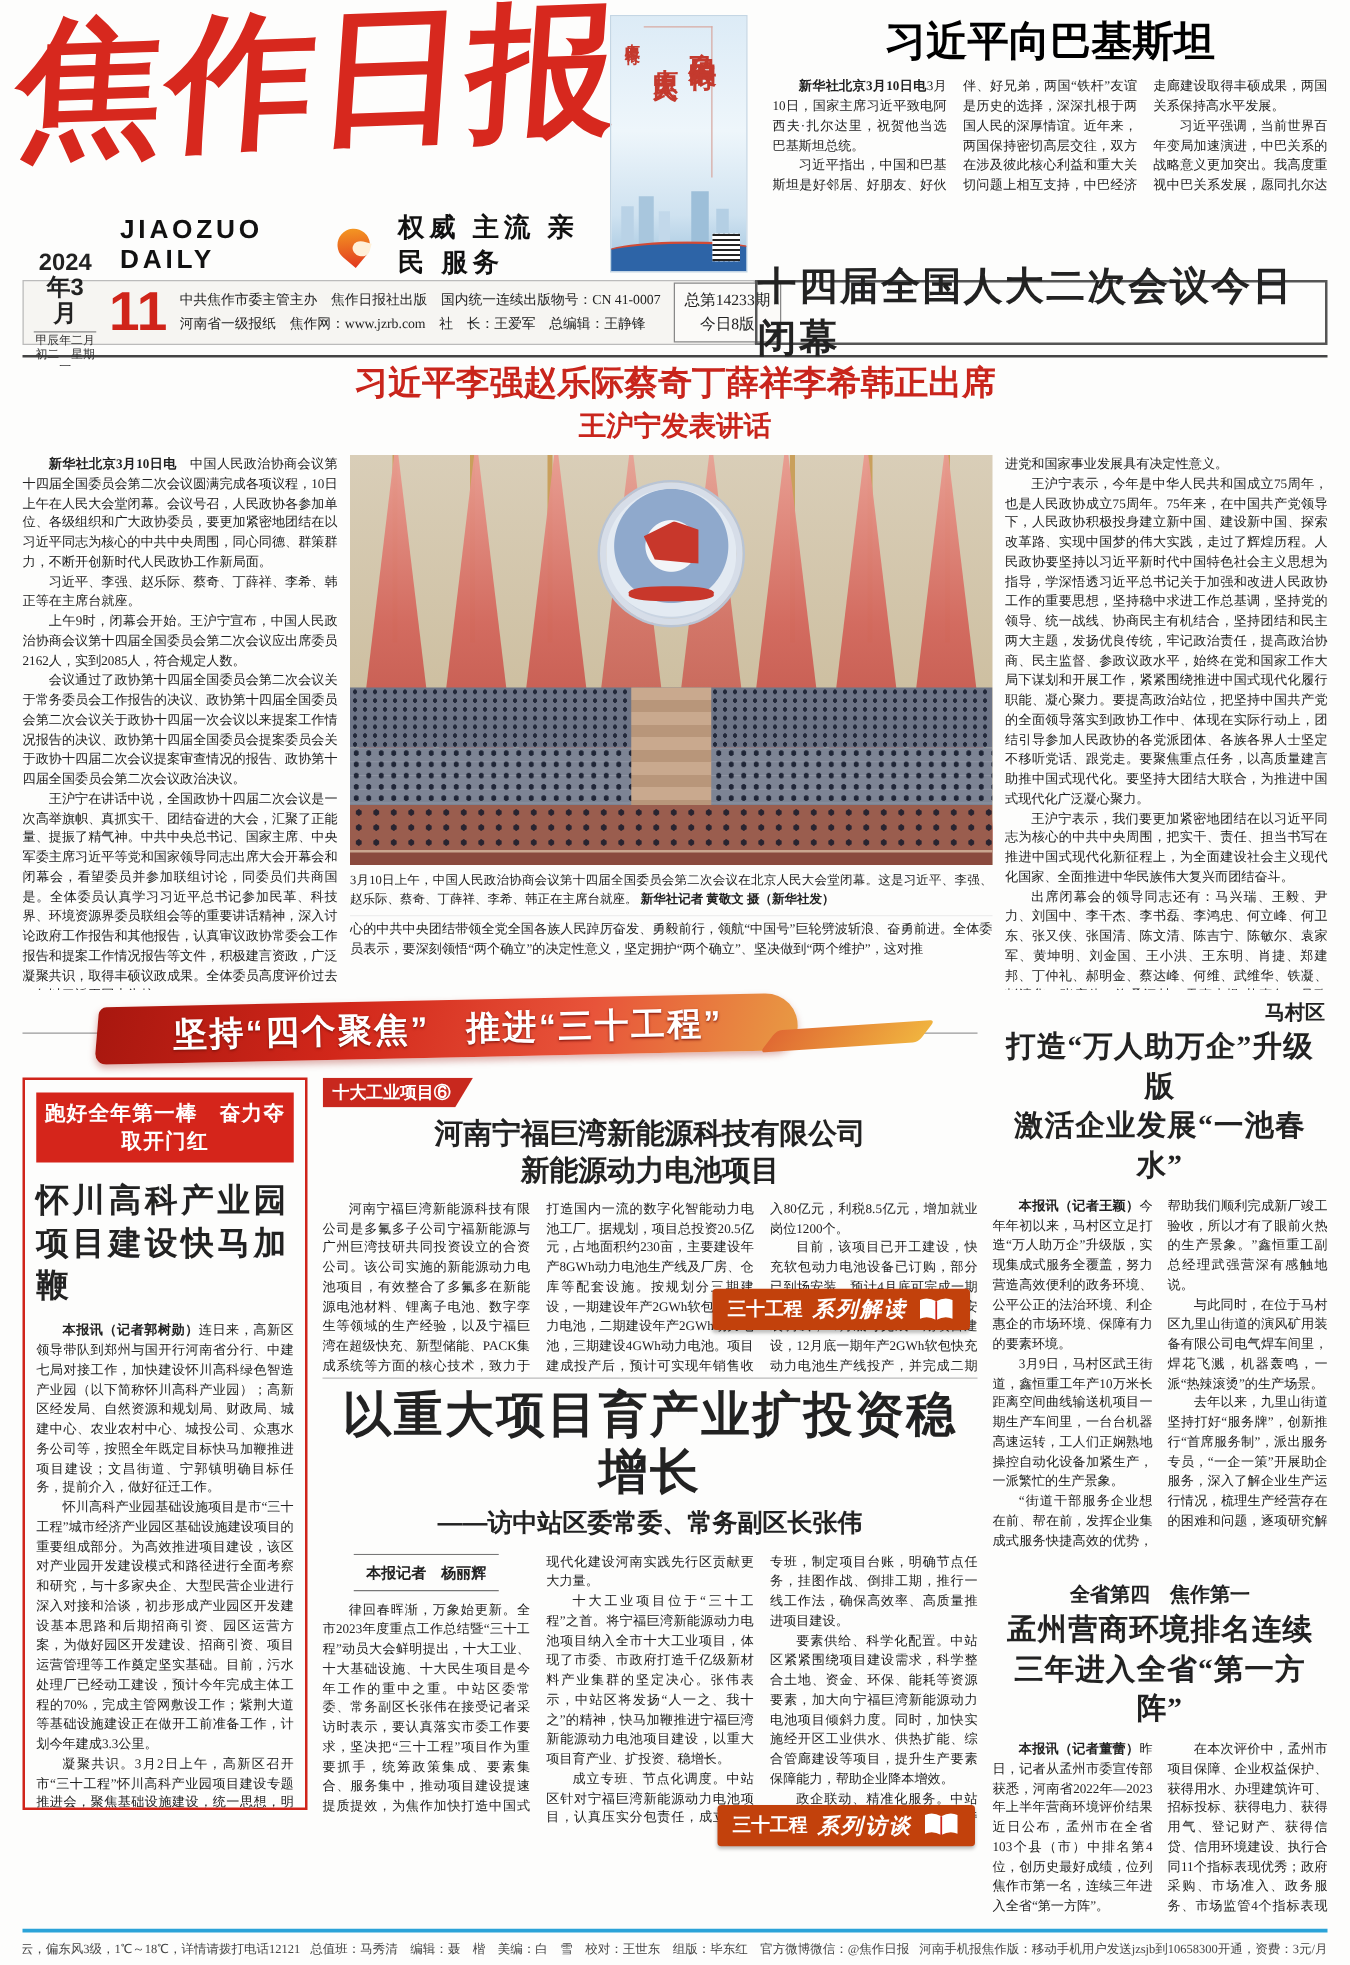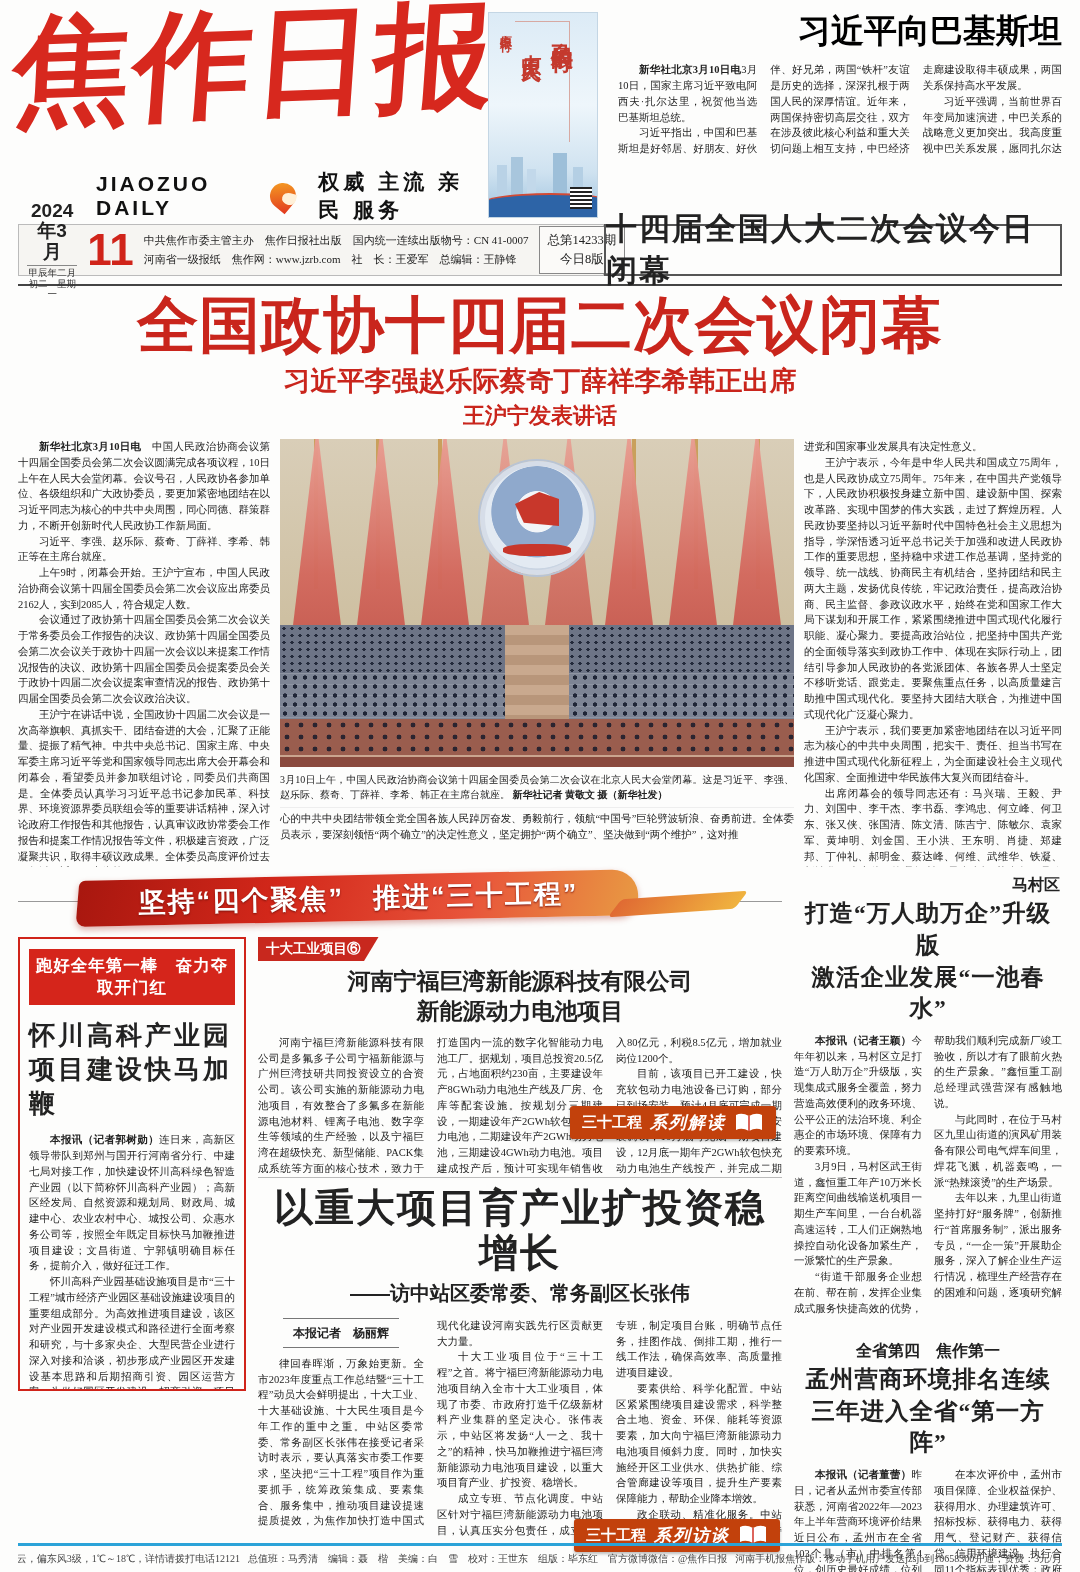--- a/index.html
+++ b/index.html
@@ -35,22 +35,22 @@
        linear-gradient(#a8c6dd,#a8c6dd) 22px 4px/12px 42px no-repeat,
        linear-gradient(#c2d8ea,#c2d8ea) 38px 16px/9px 30px no-repeat,
        linear-gradient(#9dbfd9,#9dbfd9) 64px 0px/14px 46px no-repeat,
        linear-gradient(#b4cfe4,#b4cfe4) 84px 14px/10px 32px no-repeat;}
   .ad-wave{position:absolute;left:-10%;bottom:0;width:120%;height:22px;background:#2d64a7;
            border-radius:100% 80% 0 0/90% 60% 0 0;border-top:2px solid #d24a35;}
   .ad-qr{position:absolute;right:5px;bottom:8px;width:22px;height:22px;background:
          repeating-linear-gradient(0deg,#222 0 2px,#fff 2px 4px),
          repeating-linear-gradient(90deg,rgba(34,34,34,.8) 0 2px,rgba(255,255,255,.8) 2px 4px);}
   .mast-right{flex:1;padding:4px 0 0 14px;display:flex;flex-direction:column;}
-  .xi-title{font-family:Liberation Mono, monospace;font-weight:bold;font-size:33px;line-height:1.22;
-            text-align:right;margin:0 0 8px 0;color:#000;}
+  .xi-title{font-family:Liberation Serif, serif;font-weight:bold;font-size:33px;line-height:1.22;
+            text-align:center;margin:0 0 8px 0;color:#000;}
   .bt{font-size:10.5px;line-height:1.5;text-align:justify;}
   .bt p{margin:0;text-indent:2em;}
   .bt .lead-b{font-weight:bold;}
   .cols3{columns:3;column-gap:13px;}
   .cols2{columns:2;column-gap:12px;}
   .xi-body{height:102px;overflow:hidden;}
   
   .row2{display:flex;margin-top:6px;height:52px;}
   .datebar{display:flex;align-items:center;gap:10px;border:1px solid #bbb;background:#f6f5f2;
            padding:3px 8px;width:586px;box-sizing:border-box;}
@@ -105,21 +105,21 @@
   .ribbon-line{position:absolute;left:0;right:0;top:26px;border-top:1px solid #999;}
   .ribbon{position:absolute;left:60px;top:0;width:560px;height:46px;
           background:linear-gradient(100deg,#a8170f 0%,#d2271a 35%,#e8543a 70%,#e89a43 100%);
           transform:skewX(-6deg) rotate(-1.2deg);border-radius:6px 30px 18px 10px;
           display:flex;align-items:center;justify-content:center;box-shadow:0 3px 6px rgba(160,30,20,.35);}
   .ribbon span{transform:skewX(6deg);color:#fff;font-family:"Liberation Sans",sans-serif;font-weight:bold;
                font-size:27px;letter-spacing:2px;text-shadow:0 1px 2px #7d130c;}
   .ribbon-tail{position:absolute;left:600px;top:20px;width:120px;height:18px;
                background:linear-gradient(90deg,#e06a33,#f0b33f);transform:skewX(-40deg) rotate(-4deg);border-radius:4px;}
   .bl-row{display:flex;gap:12px;}
-  .red-box{width:228px;border:2.5px solid #d0241a;padding:10px 9px;box-sizing:border-box;height:454px;overflow:hidden;}
+  .red-box{width:228px;border:2.5px solid #d0241a;padding:10px 9px;box-sizing:border-box;height:586px;overflow:hidden;}
   .kicker-bar{background:#d5251b;color:#fff;font-family:"Liberation Sans",sans-serif;font-weight:bold;
               font-size:16.5px;text-align:center;padding:6px 2px;letter-spacing:1px;margin-bottom:14px;}
   .hc-title{font-weight:bold;font-size:26px;line-height:1.3;letter-spacing:3px;margin:0 0 12px;}
   .redbox-body{height:430px;overflow:hidden;}
   .mid-col{flex:1;display:flex;flex-direction:column;}
   .tag{display:inline-block;background:#c8281e;color:#fff;font-family:"Liberation Sans",sans-serif;
        font-weight:bold;font-size:13.5px;padding:3px 18px 3px 8px;
        clip-path:polygon(0 0,100% 0,88% 100%,0 100%);margin-bottom:6px;}
   .battery{position:relative;height:236px;overflow:hidden;}
   .bat-title{font-family:"Liberation Sans",sans-serif;font-weight:bold;font-size:23px;line-height:1.3;
@@ -205,21 +205,20 @@
     </div>
     <div class="npc-box">
       <span>十四届全国人大二次会议今日闭幕</span>
     </div>
   </div>
 
   <hr class="rule">
 
   <section class="lead">
     <div class="lead-head">
-      <h2>全国政协十四届二次会议闭幕</h2>
       <div class="s1">习近平李强赵乐际蔡奇丁薛祥李希韩正出席</div>
       <div class="s2">王沪宁发表讲话</div>
     </div>
     <div class="lead-body">
       <div class="lcol bt">
         <p><b class="lead-b">新华社北京3月10日电</b>　<span>中国人民政治协商会议第十四届全国委员会第二次会议圆满完成各项议程，10日上午在人民大会堂闭幕。会议号召，人民政协各参加单位、各级组织和广大政协委员，要更加紧密地团结在以习近平同志为核心的中共中央周围，同心同德、群策群力，不断开创新时代人民政协工作新局面。</span></p>
         <p>习近平、李强、赵乐际、蔡奇、丁薛祥、李希、韩正等在主席台就座。</p>
         <p>上午9时，闭幕会开始。王沪宁宣布，中国人民政治协商会议第十四届全国委员会第二次会议应出席委员2162人，实到2085人，符合规定人数。</p>
         <p>会议通过了政协第十四届全国委员会第二次会议关于常务委员会工作报告的决议、政协第十四届全国委员会第二次会议关于政协十四届一次会议以来提案工作情况报告的决议、政协第十四届全国委员会提案委员会关于政协十四届二次会议提案审查情况的报告、政协第十四届全国委员会第二次会议政治决议。</p>
         <p>王沪宁在讲话中说，全国政协十四届二次会议是一次高举旗帜、真抓实干、团结奋进的大会，汇聚了正能量、提振了精气神。中共中央总书记、国家主席、中央军委主席习近平等党和国家领导同志出席大会开幕会和闭幕会，看望委员并参加联组讨论，同委员们共商国是。全体委员认真学习习近平总书记参加民革、科技界、环境资源界委员联组会等的重要讲话精神，深入讨论政府工作报告和其他报告，认真审议政协常委会工作报告和提案工作情况报告等文件，积极建言资政，广泛凝聚共识，取得丰硕议政成果。全体委员高度评价过去一年以习近平同志为核</p>

